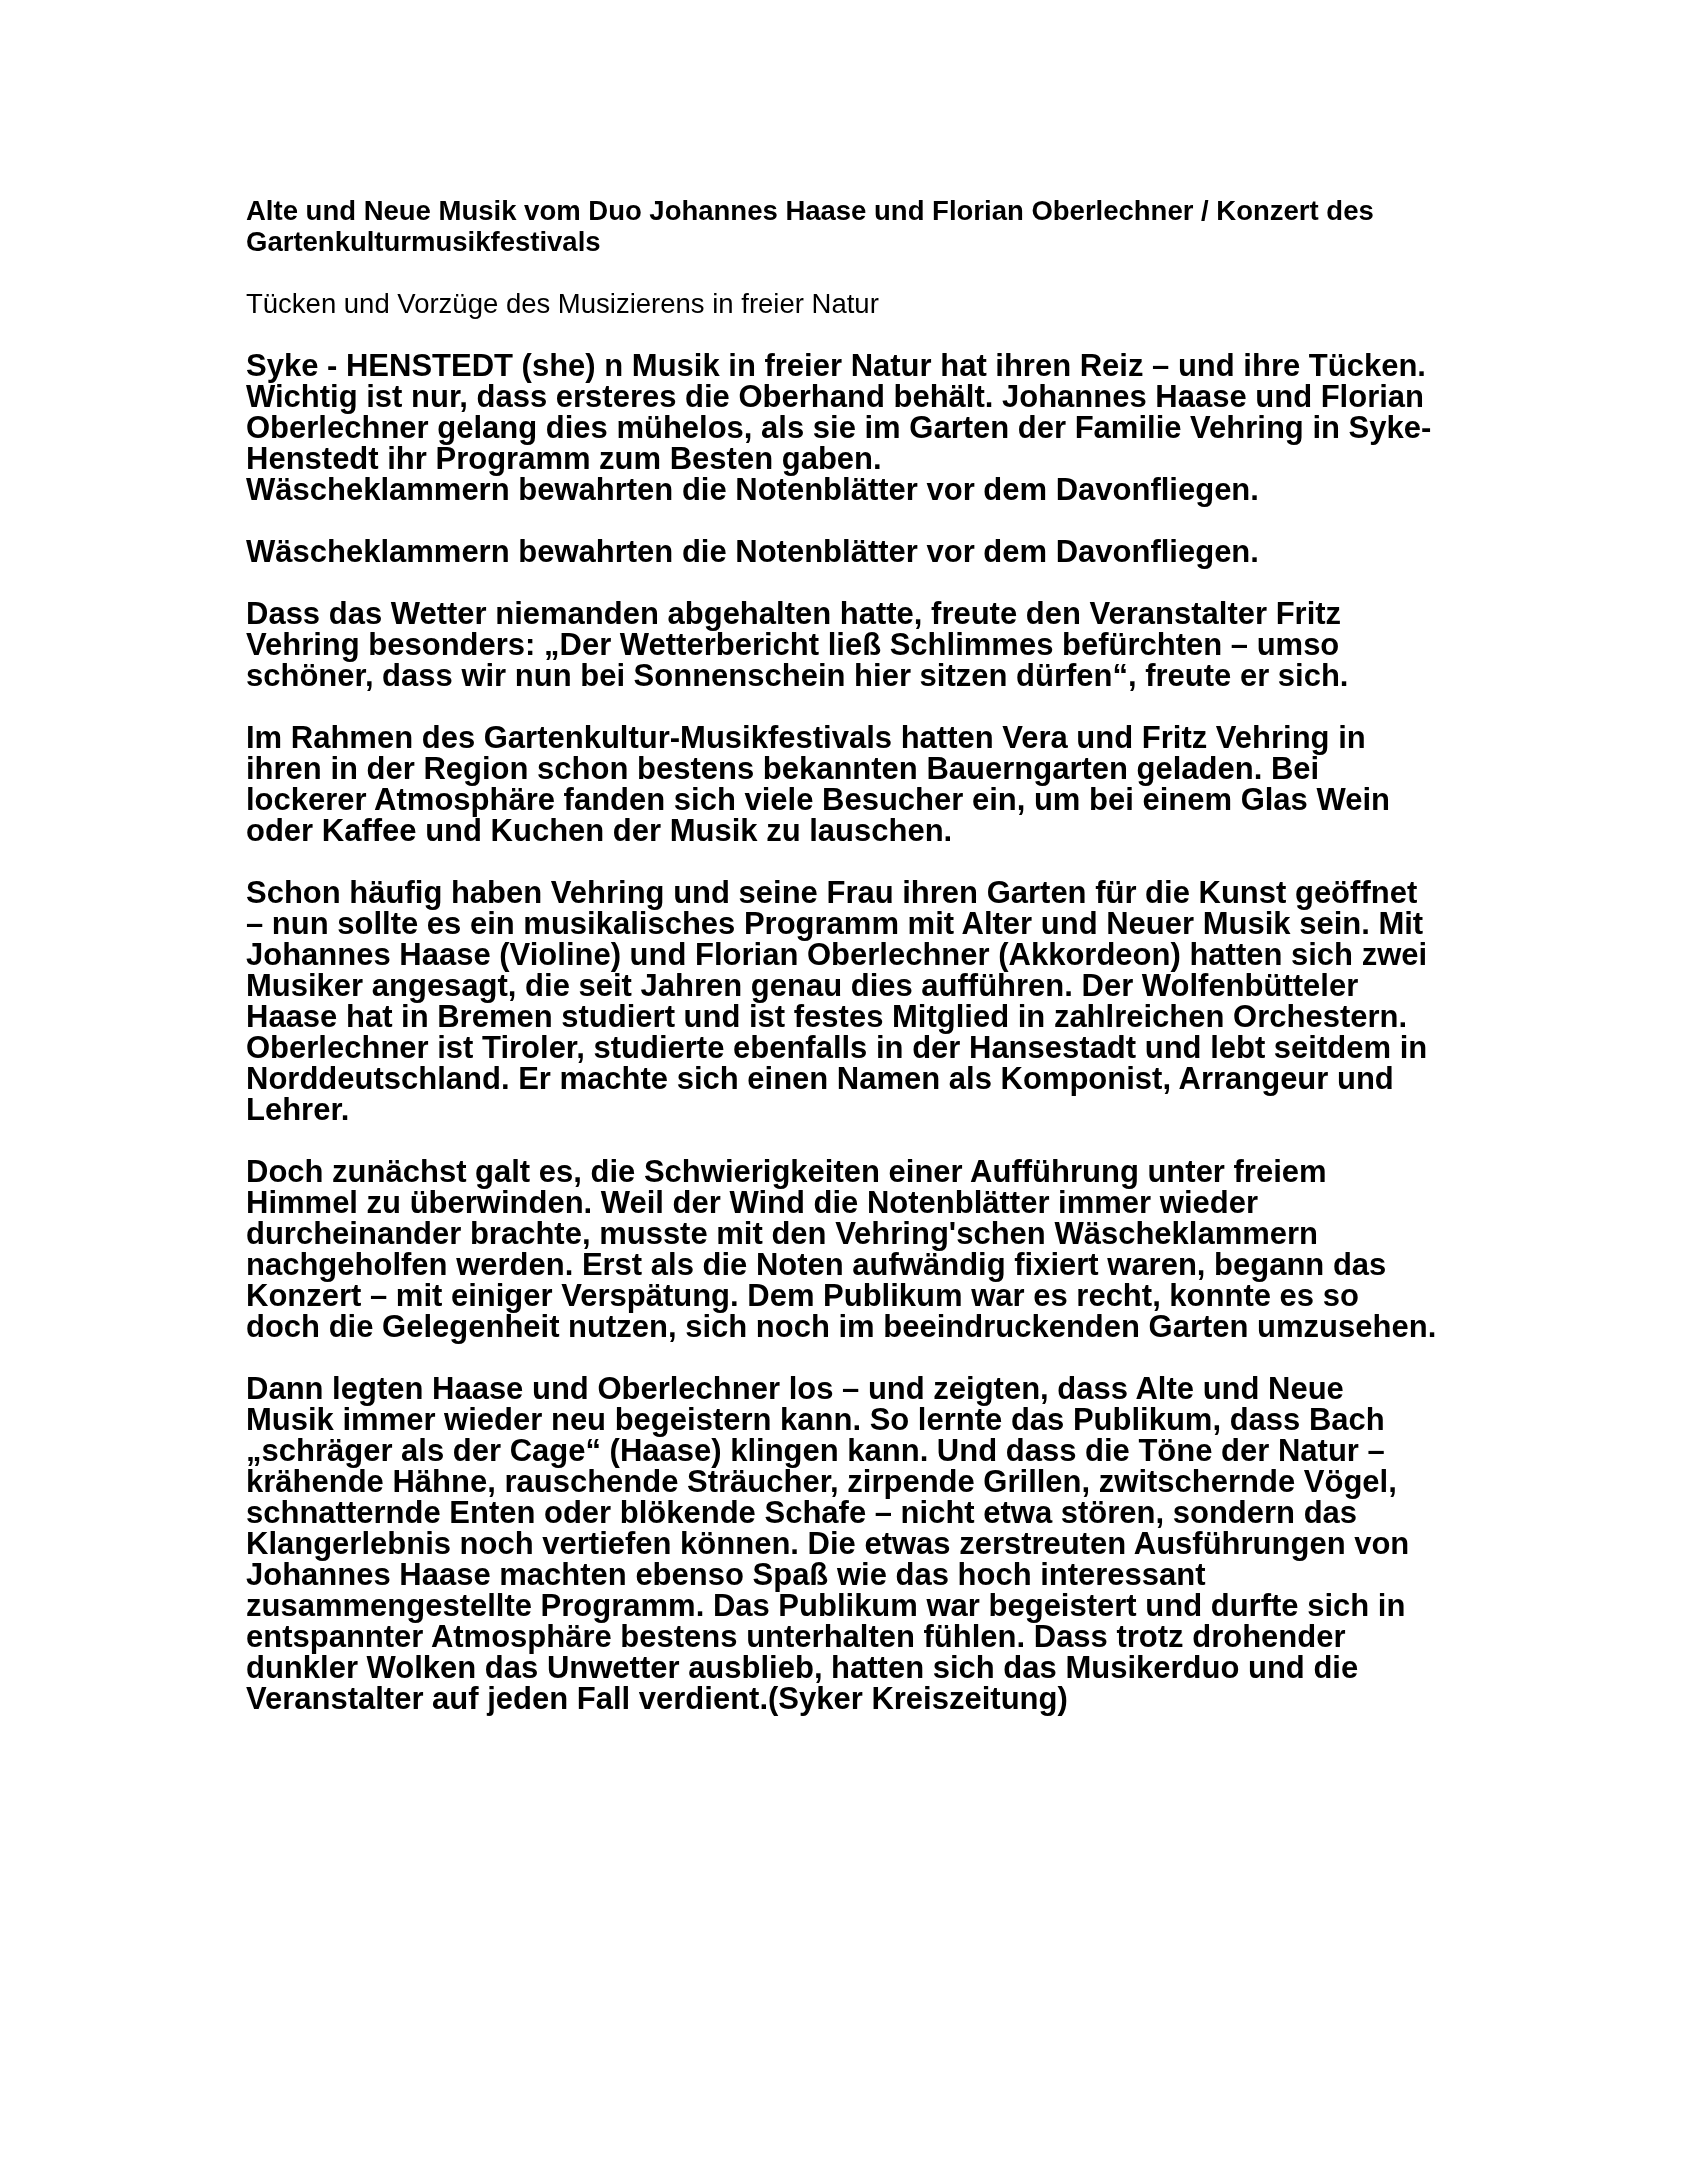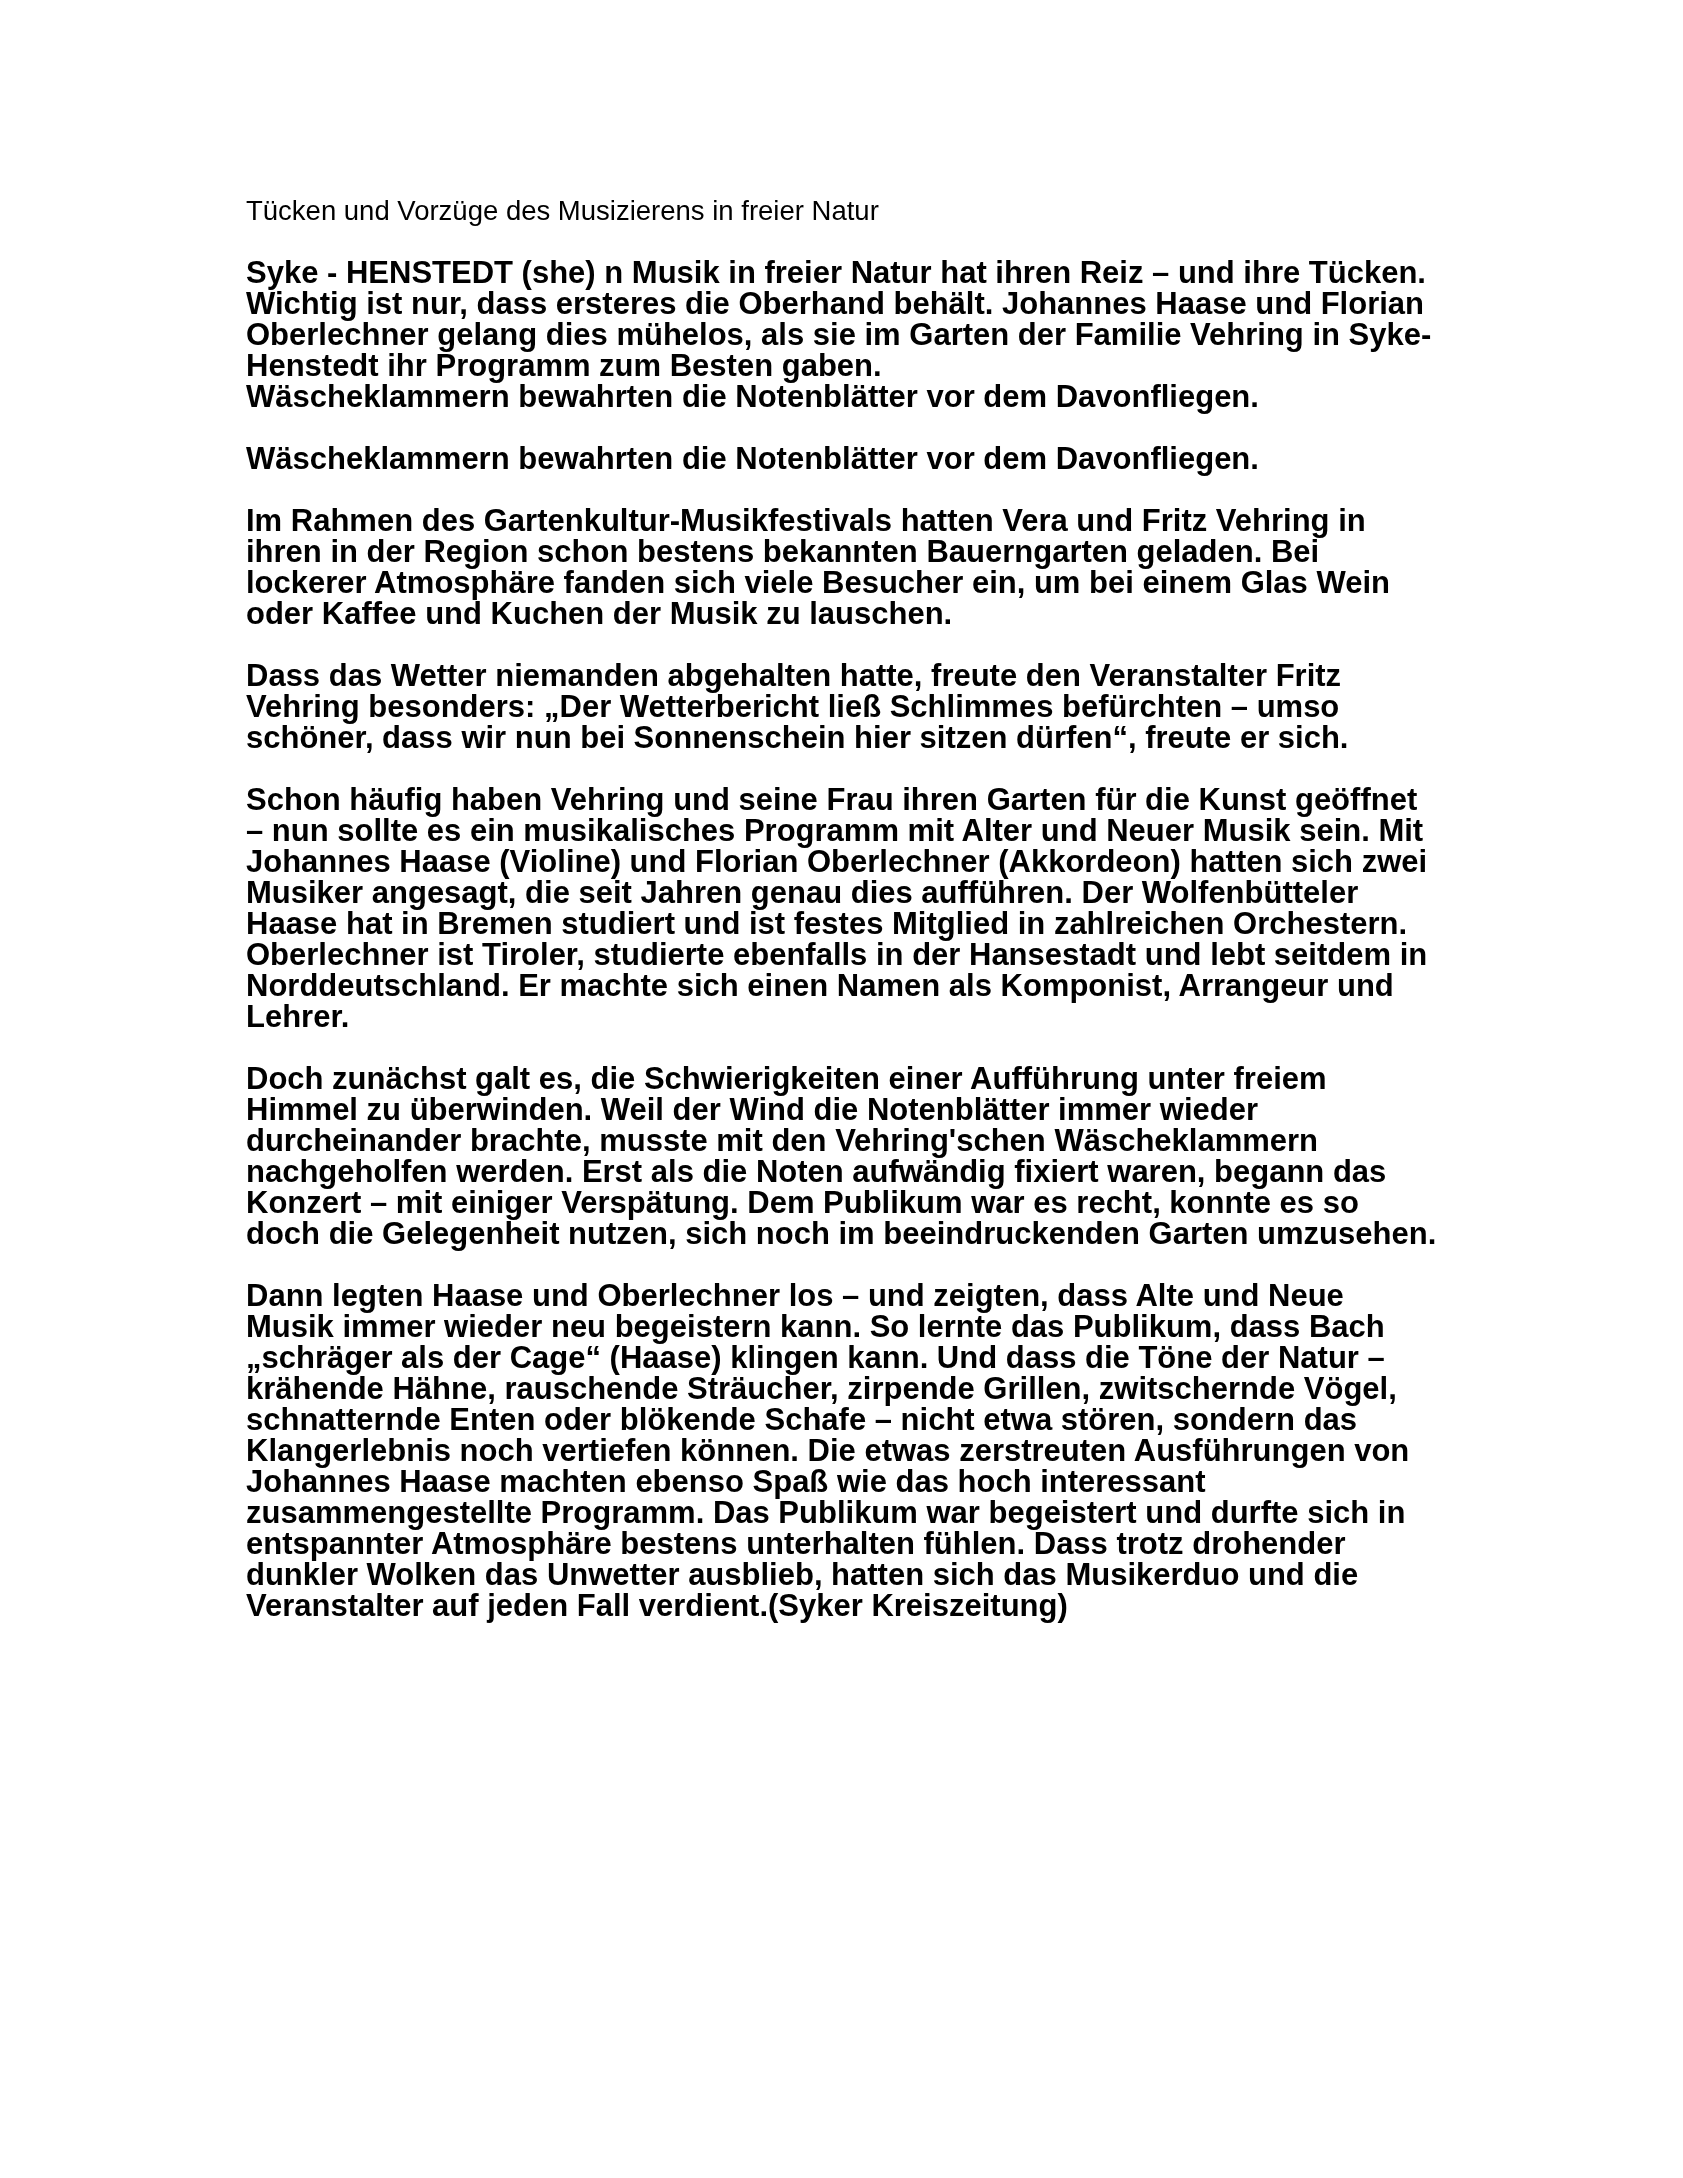--- a/index.html
+++ b/index.html
@@ -39,31 +39,32 @@
     line-height: 31px;
     margin: 0 0 31px 0;
     white-space: pre-wrap;
     font-weight: bold;
   }
 </style>
 </head>
 <body>
 
 <div class="page">
+  <h1 class="doc-title">Alte und Neue Musik vom Duo Johannes Haase und Florian Oberlechner / Konzert des Gartenkulturmusikfestivals</h1>
 
   <p class="doc-subtitle">Tücken und Vorzüge des Musizierens in freier Natur</p>
 
   <p class="doc-para">Syke - HENSTEDT (she) n Musik in freier Natur hat ihren Reiz – und ihre Tücken. Wichtig ist nur, dass ersteres die Oberhand behält. Johannes Haase und Florian Oberlechner gelang dies mühelos, als sie im Garten der Familie Vehring in Syke-Henstedt ihr Programm zum Besten gaben.
 Wäscheklammern bewahrten die Notenblätter vor dem Davonfliegen.</p>
 
   <p class="doc-para">Wäscheklammern bewahrten die Notenblätter vor dem Davonfliegen.</p>
 
+  <p class="doc-para">Dass das Wetter niemanden abgehalten hatte, freute den Veranstalter Fritz Vehring besonders: „Der Wetterbericht ließ Schlimmes befürchten – umso schöner, dass wir nun bei Sonnenschein hier sitzen dürfen“, freute er sich.</p>
+
   <p class="doc-para">Im Rahmen des Gartenkultur-Musikfestivals hatten Vera und Fritz Vehring in ihren in der Region schon bestens bekannten Bauerngarten geladen. Bei lockerer Atmosphäre fanden sich viele Besucher ein, um bei einem Glas Wein oder Kaffee und Kuchen der Musik zu lauschen.</p>
-
-  <p class="doc-para">Dass das Wetter niemanden abgehalten hatte, freute den Veranstalter Fritz Vehring besonders: „Der Wetterbericht ließ Schlimmes befürchten – umso schöner, dass wir nun bei Sonnenschein hier sitzen dürfen“, freute er sich.</p>
 
   <p class="doc-para">Schon häufig haben Vehring und seine Frau ihren Garten für die Kunst geöffnet – nun sollte es ein musikalisches Programm mit Alter und Neuer Musik sein. Mit Johannes Haase (Violine) und Florian Oberlechner (Akkordeon) hatten sich zwei Musiker angesagt, die seit Jahren genau dies aufführen. Der Wolfenbütteler Haase hat in Bremen studiert und ist festes Mitglied in zahlreichen Orchestern. Oberlechner ist Tiroler, studierte ebenfalls in der Hansestadt und lebt seitdem in Norddeutschland. Er machte sich einen Namen als Komponist, Arrangeur und    Lehrer.</p>
 
   <p class="doc-para">Doch zunächst galt es, die Schwierigkeiten einer Aufführung unter freiem Himmel zu überwinden. Weil der Wind die Notenblätter immer wieder durcheinander brachte, musste mit den Vehring'schen Wäscheklammern nachgeholfen werden. Erst als die Noten aufwändig fixiert waren, begann das Konzert – mit einiger Verspätung. Dem Publikum war es recht, konnte es so doch die Gelegenheit nutzen, sich noch im beeindruckenden Garten umzusehen.</p>
 
   <p class="doc-para">Dann legten Haase und Oberlechner los – und zeigten, dass Alte und Neue Musik immer wieder neu begeistern kann. So lernte das Publikum, dass Bach „schräger als der Cage“ (Haase) klingen kann. Und dass die Töne der Natur – krähende Hähne, rauschende Sträucher, zirpende Grillen, zwitschernde Vögel, schnatternde Enten oder blökende Schafe – nicht etwa stören, sondern das Klangerlebnis noch vertiefen können. Die etwas zerstreuten Ausführungen von Johannes Haase machten ebenso Spaß wie das hoch interessant zusammengestellte Programm. Das Publikum war begeistert und durfte sich in entspannter Atmosphäre bestens unterhalten fühlen. Dass trotz drohender dunkler Wolken das Unwetter ausblieb, hatten sich das Musikerduo und die Veranstalter auf jeden Fall verdient.(Syker Kreiszeitung)</p>
 </div>
 
 
 </body></html>

